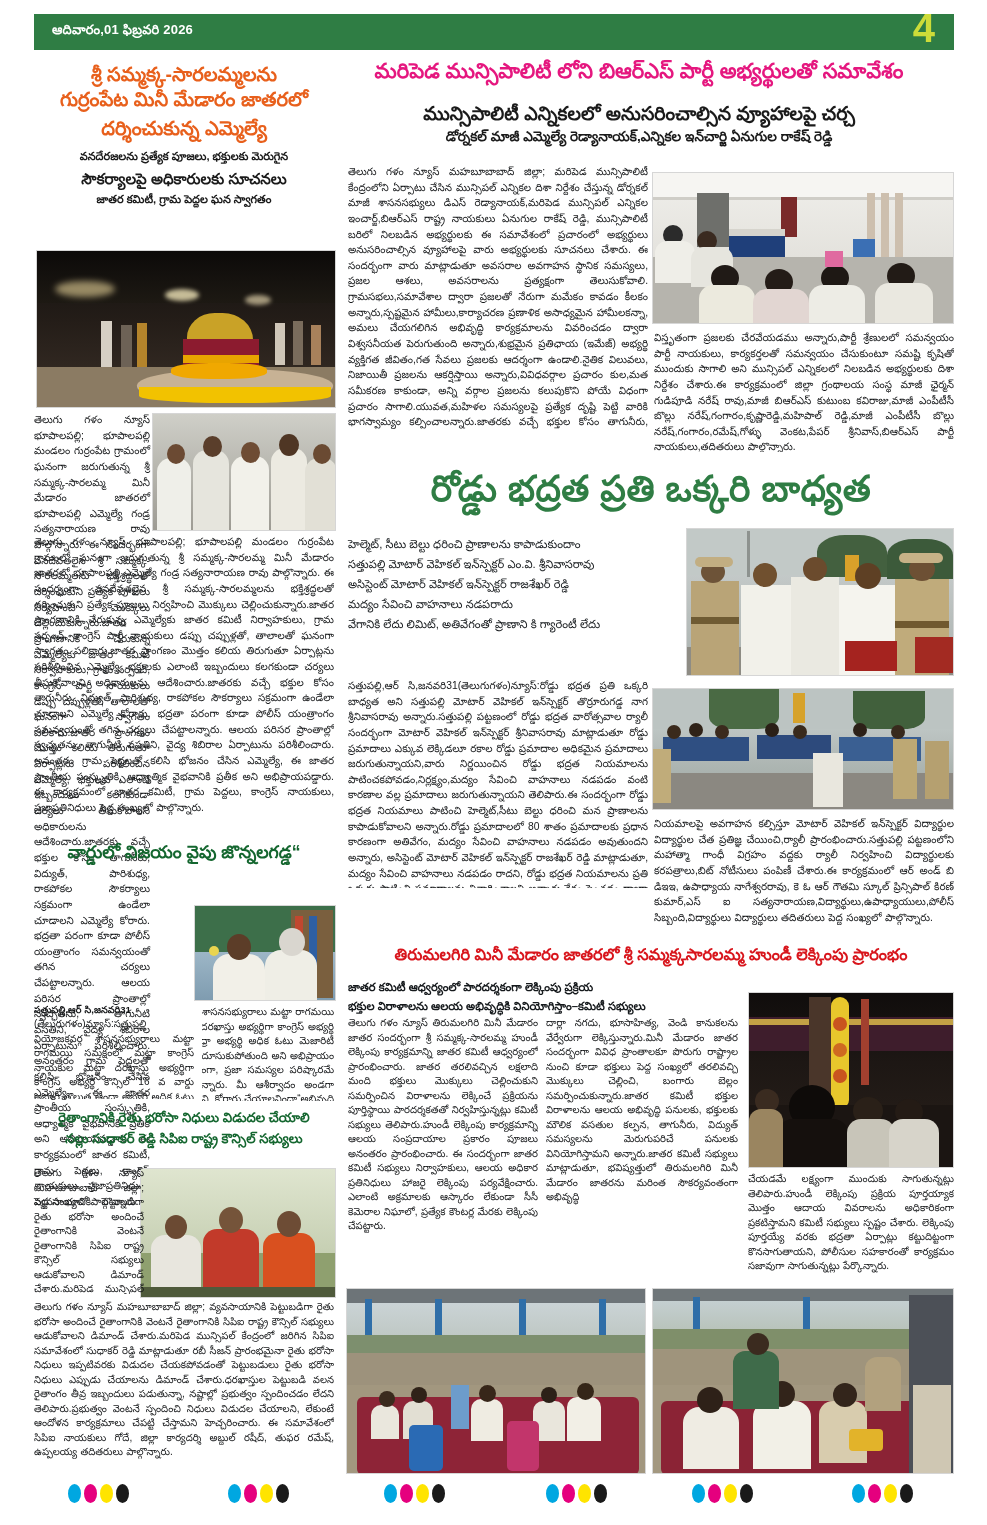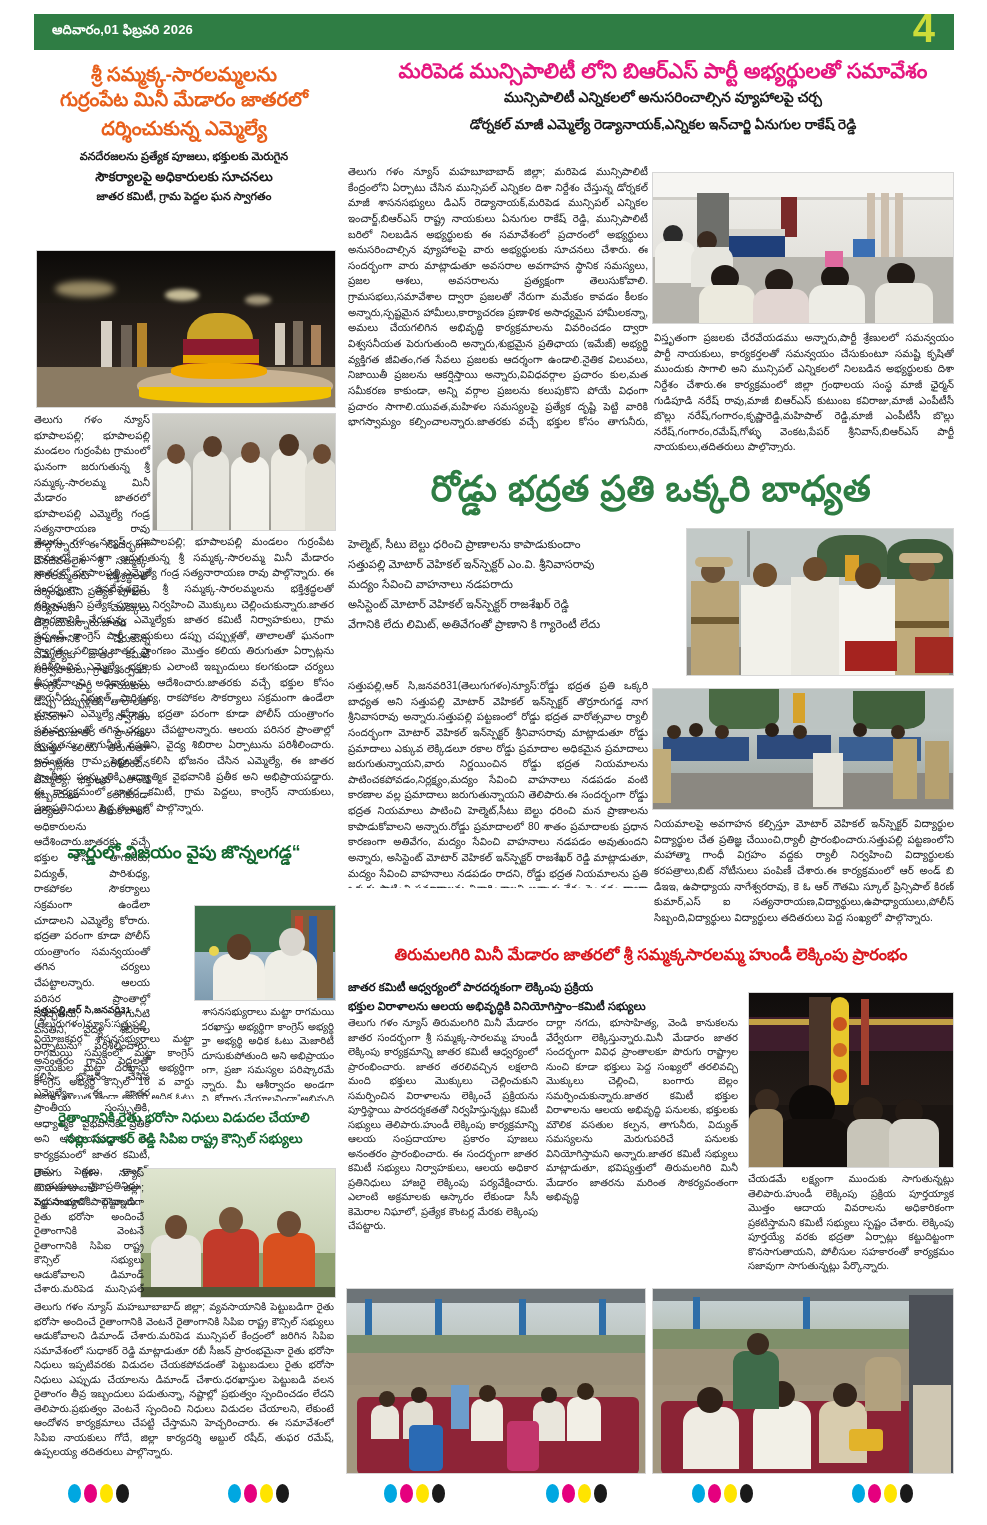--- a/index.html
+++ b/index.html
@@ -75,21 +75,21 @@
 
   <div class="masthead"></div>
   <div class="masthead-date">ఆదివారం,01 ఫిబ్రవరి 2026</div>
   <div class="page-number">4</div>
 
   <div class="col-left" style="top:58px;">
     <div class="headline hl-orange" style="font-size:19.5px;margin-top:4px;">శ్రీ సమ్మక్క-సారలమ్మలను</div>
     <div class="headline hl-orange" style="font-size:19.5px;">గుర్రంపేట మినీ మేడారం జాతరలో</div>
     <div class="headline hl-orange" style="font-size:19.5px;margin-top:4px;">దర్శించుకున్న ఎమ్మెల్యే</div>
     <div class="subhead" style="font-size:11.2px;margin-top:8px;">వనదేరజలను ప్రత్యేక పూజలు, భక్తులకు మెరుగైన</div>
-    <div class="subhead" style="font-size:13px;margin-top:3px;font-family:Liberation Serif, serif;">సౌకర్యాలపై అధికారులకు సూచనలు</div>
+    <div class="subhead" style="font-size:15px;margin-top:3px;">సౌకర్యాలపై అధికారులకు సూచనలు</div>
     <div class="subhead" style="font-size:11.2px;margin-top:3px;">జాతర కమిటీ, గ్రామ పెద్దల ఘన స్వాగతం</div>
   </div>
 
   <div class="photo" style="left:36px;top:250px;width:300px;height:158px;">
     <div class="sky" style="background:linear-gradient(#12100f,#241d18 45%,#3b3028);"></div>
     <div class="bar" style="left:0;top:0;width:100%;height:52px;background:linear-gradient(#0c0a09,#1d1913);"></div>
     <div class="blob" style="left:18px;top:30px;width:60px;height:16px;background:#ffe9a8;opacity:.55;filter:blur(3px);"></div>
     <div class="blob" style="left:128px;top:38px;width:34px;height:12px;background:#fff3c4;opacity:.75;filter:blur(2px);"></div>
     <div class="blob" style="left:208px;top:44px;width:26px;height:10px;background:#ffeec2;opacity:.6;filter:blur(2px);"></div>
     <div class="bar" style="left:0;top:116px;width:100%;height:42px;background:#8b7b63;"></div>
@@ -173,24 +173,24 @@
     <div class="bar" style="left:0;top:118px;width:100%;height:12px;background:#4f5a3b;"></div>
   </div>
 
   <div class="col-left body-col tight" style="top:1166px;width:110px;height:128px;overflow:hidden;">
     <div style="height:128px;overflow:hidden;">తెలుగు గళం న్యూస్ మహబూబాబాద్ జిల్లా; వ్యవసాయానికి పెట్టుబడిగా రైతు భరోసా అందించే రైతాంగానికి వెంటనే రైతాంగానికి సిపిఐ రాష్ట్ర కౌన్సిల్ సభ్యులు ఆడుకోవాలని డిమాండ్ చేశారు.మరిపెడ మున్సిపల్ కేంద్రంలో జరిగిన సిపిఐ సమావేశంలో సుధాకర్ రెడ్డి మాట్లాడుతూ రబీ సీజన్ ప్రారంభమైనా రైతు భరోసా నిధులు ఇప్పటివరకు విడుదల చేయకపోవడంతో పెట్టుబడులు రైతు భరోసా నిధులు ఎప్పుడు చేయాలను డిమాండ్ చేశారు.ధరఖాస్తుల పెట్టుబడి వలన రైతాంగం తీవ్ర ఇబ్బందులు పడుతున్నా, నష్టాల్లో ప్రభుత్వం స్పందించడం లేదని తెలిపారు.ప్రభుత్వం వెంటనే స్పందించి నిధులు విడుదల చేయాలని, లేకుంటే ఆందోళన కార్యక్రమాలు చేపట్టి చేస్తామని హెచ్చరించారు. ఈ సమావేశంలో సిపిఐ నాయకులు గోదే, జిల్లా కార్యదర్శి అబ్దుల్ రషీద్, తుఫర రమేష్, ఉప్పలయ్య తదితరులు పాల్గొన్నారు.</div>
   </div>
   <div class="col-left body-col tight" style="top:1300px;width:300px;height:160px;overflow:hidden;">
     <div style="height:160px;overflow:hidden;">తెలుగు గళం న్యూస్ మహబూబాబాద్ జిల్లా; వ్యవసాయానికి పెట్టుబడిగా రైతు భరోసా అందించే రైతాంగానికి వెంటనే రైతాంగానికి సిపిఐ రాష్ట్ర కౌన్సిల్ సభ్యులు ఆడుకోవాలని డిమాండ్ చేశారు.మరిపెడ మున్సిపల్ కేంద్రంలో జరిగిన సిపిఐ సమావేశంలో సుధాకర్ రెడ్డి మాట్లాడుతూ రబీ సీజన్ ప్రారంభమైనా రైతు భరోసా నిధులు ఇప్పటివరకు విడుదల చేయకపోవడంతో పెట్టుబడులు రైతు భరోసా నిధులు ఎప్పుడు చేయాలను డిమాండ్ చేశారు.ధరఖాస్తుల పెట్టుబడి వలన రైతాంగం తీవ్ర ఇబ్బందులు పడుతున్నా, నష్టాల్లో ప్రభుత్వం స్పందించడం లేదని తెలిపారు.ప్రభుత్వం వెంటనే స్పందించి నిధులు విడుదల చేయాలని, లేకుంటే ఆందోళన కార్యక్రమాలు చేపట్టి చేస్తామని హెచ్చరించారు. ఈ సమావేశంలో సిపిఐ నాయకులు గోదే, జిల్లా కార్యదర్శి అబ్దుల్ రషీద్, తుఫర రమేష్, ఉప్పలయ్య తదితరులు పాల్గొన్నారు.</div>
   </div>
 
-  <div style="position:absolute;left:360px;top:58px;width:606px;">
+  <div style="position:absolute;left:336px;top:58px;width:606px;">
     <div class="headline hl-pink" style="font-size:21px;">మరిపెడ మున్సిపాలిటీ లోని బిఆర్ఎస్ పార్టీ అభ్యర్థులతో సమావేశం</div>
-    <div class="byline-line" style="font-size:14px;margin-top:4px;">మున్సిపాలిటీ ఎన్నికలలో అనుసరించాల్సిన వ్యూహాలపై చర్చ</div>
-    <div class="byline-line" style="font-size:13.6px;margin-top:8px;">డోర్నకల్ మాజీ ఎమ్మెల్యే రెడ్యానాయక్,ఎన్నికల ఇన్‌చార్జి ఏనుగుల రాకేష్ రెడ్డి</div>
+    <div class="byline-line" style="font-size:19px;margin-top:18px;">మున్సిపాలిటీ ఎన్నికలలో అనుసరించాల్సిన వ్యూహాలపై చర్చ</div>
+    <div class="byline-line" style="font-size:13.6px;">డోర్నకల్ మాజీ ఎమ్మెల్యే రెడ్యానాయక్,ఎన్నికల ఇన్‌చార్జి ఏనుగుల రాకేష్ రెడ్డి</div>
   </div>
 
   <div class="photo" style="left:652px;top:172px;width:302px;height:152px;">
     <div class="sky" style="background:linear-gradient(#f0efeb,#dad8d2);"></div>
     <div class="bar" style="left:0;top:0;width:100%;height:26px;background:#f6f5f2;"></div>
     <div class="bar" style="left:0;top:24px;width:100%;height:3px;background:#cfcdc7;"></div>
     <div class="bar" style="left:44px;top:20px;width:32px;height:54px;background:#6e6f6b;"></div>
     <div class="bar" style="left:128px;top:24px;width:16px;height:40px;background:#7a2a2a;"></div>
     <div class="bar" style="left:214px;top:20px;width:8px;height:64px;background:#cdbfae;"></div>
     <div class="bar" style="left:228px;top:20px;width:8px;height:64px;background:#cdbfae;"></div>
@@ -218,22 +218,22 @@
   <div class="col-right body-col" style="top:330px;height:122px;overflow:hidden;">విస్తృతంగా ప్రజలకు చేరవేయడము అన్నారు,పార్టీ శ్రేణులలో సమన్వయం పార్టీ నాయకులు, కార్యకర్తలతో సమన్వయం చేసుకుంటూ సమష్టి కృషితో ముందుకు సాగాలి అని మున్సిపల్ ఎన్నికలలో నిలబడిన అభ్యర్థులకు దిశా నిర్దేశం చేశారు.ఈ కార్యక్రమంలో జిల్లా గ్రంథాలయ సంస్థ మాజీ ఛైర్మన్ గుడిపూడి నరేష్ రావు,మాజీ బిఆర్ఎస్ కుటుంబ కవిరాజు,మాజీ ఎంపీటీసీ బొల్లు నరేష్,గంగారం,కృష్ణారెడ్డి,మహిపాల్ రెడ్డి,మాజీ ఎంపీటీసీ బొల్లు నరేష్,గంగారం,రమేష్,గోళ్ళు వెంకట,పేపర్ శ్రీనివాస్,బిఆర్ఎస్ పార్టీ నాయకులు,తదితరులు పాల్గొన్నారు.</div>
 
   <div style="position:absolute;left:348px;top:466px;width:606px;">
     <div class="headline hl-green" style="font-size:36px;letter-spacing:.5px;">రోడ్డు భద్రత ప్రతి ఒక్కరి బాధ్యత</div>
   </div>
 
   <div class="col-mid" style="top:534px;">
     <div style="font-size:11.4px;line-height:1.76;color:#15191c;">
       <div>హెల్మెట్, సీటు బెల్టు ధరించి ప్రాణాలను కాపాడుకుందాం</div>
       <div>సత్తుపల్లి మోటార్ వెహికల్ ఇన్‌స్పెక్టర్ ఎం.వి. శ్రీనివాసరావు</div>
+      <div>అసిస్టెంట్ మోటార్ వెహికల్ ఇన్‌స్పెక్టర్ రాజశేఖర్ రెడ్డి</div>
       <div>మద్యం సేవించి వాహనాలు నడపరాదు</div>
-      <div>అసిస్టెంట్ మోటార్ వెహికల్ ఇన్‌స్పెక్టర్ రాజశేఖర్ రెడ్డి</div>
       <div>వేగానికి లేదు లిమిట్, అతివేగంతో ప్రాణాని కి గ్యారెంటీ లేదు</div>
     </div>
   </div>
 
   <div class="photo" style="left:686px;top:528px;width:268px;height:148px;">
     <div class="sky" style="background:linear-gradient(#cfd4d4,#a9b0ad);"></div>
     <div class="bar" style="left:0;top:0;width:100%;height:46px;background:#c2c9c7;"></div>
     <div class="bar" style="left:60px;top:2px;width:3px;height:46px;background:#8d928f;"></div>
     <div class="bar" style="left:130px;top:6px;width:70px;height:42px;background:#43603f;border-radius:40% 40% 0 0;"></div>
     <div class="bar" style="left:200px;top:10px;width:66px;height:40px;background:#3c5a3a;border-radius:40% 40% 0 0;"></div>

